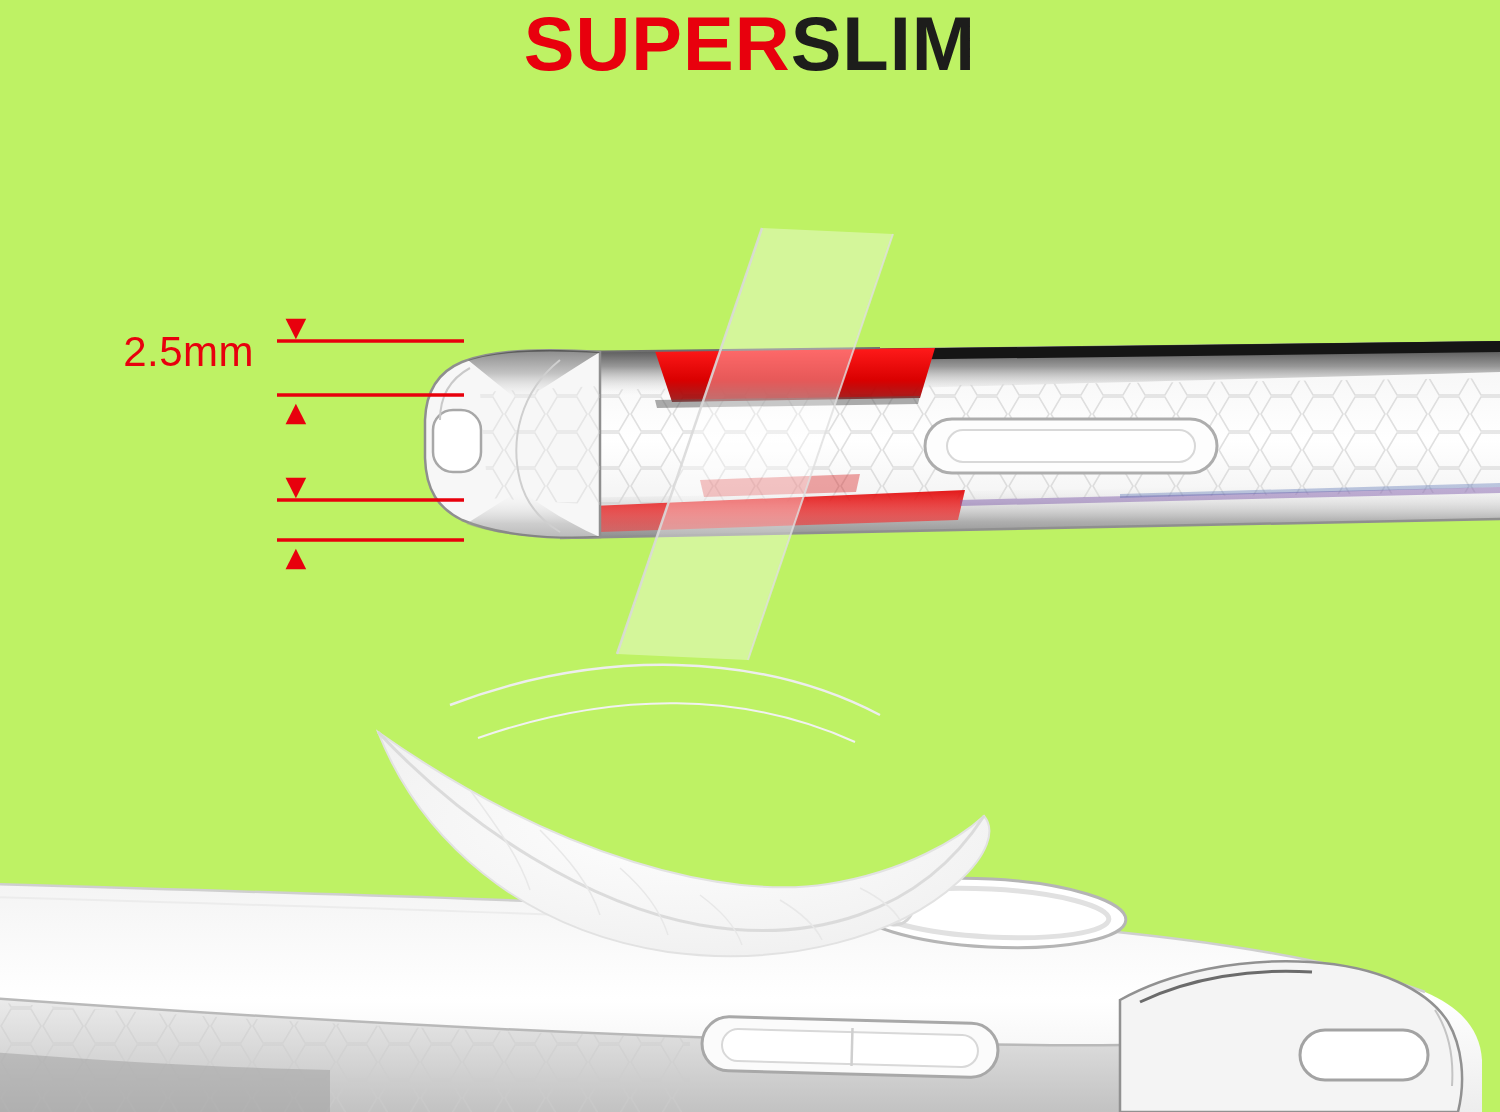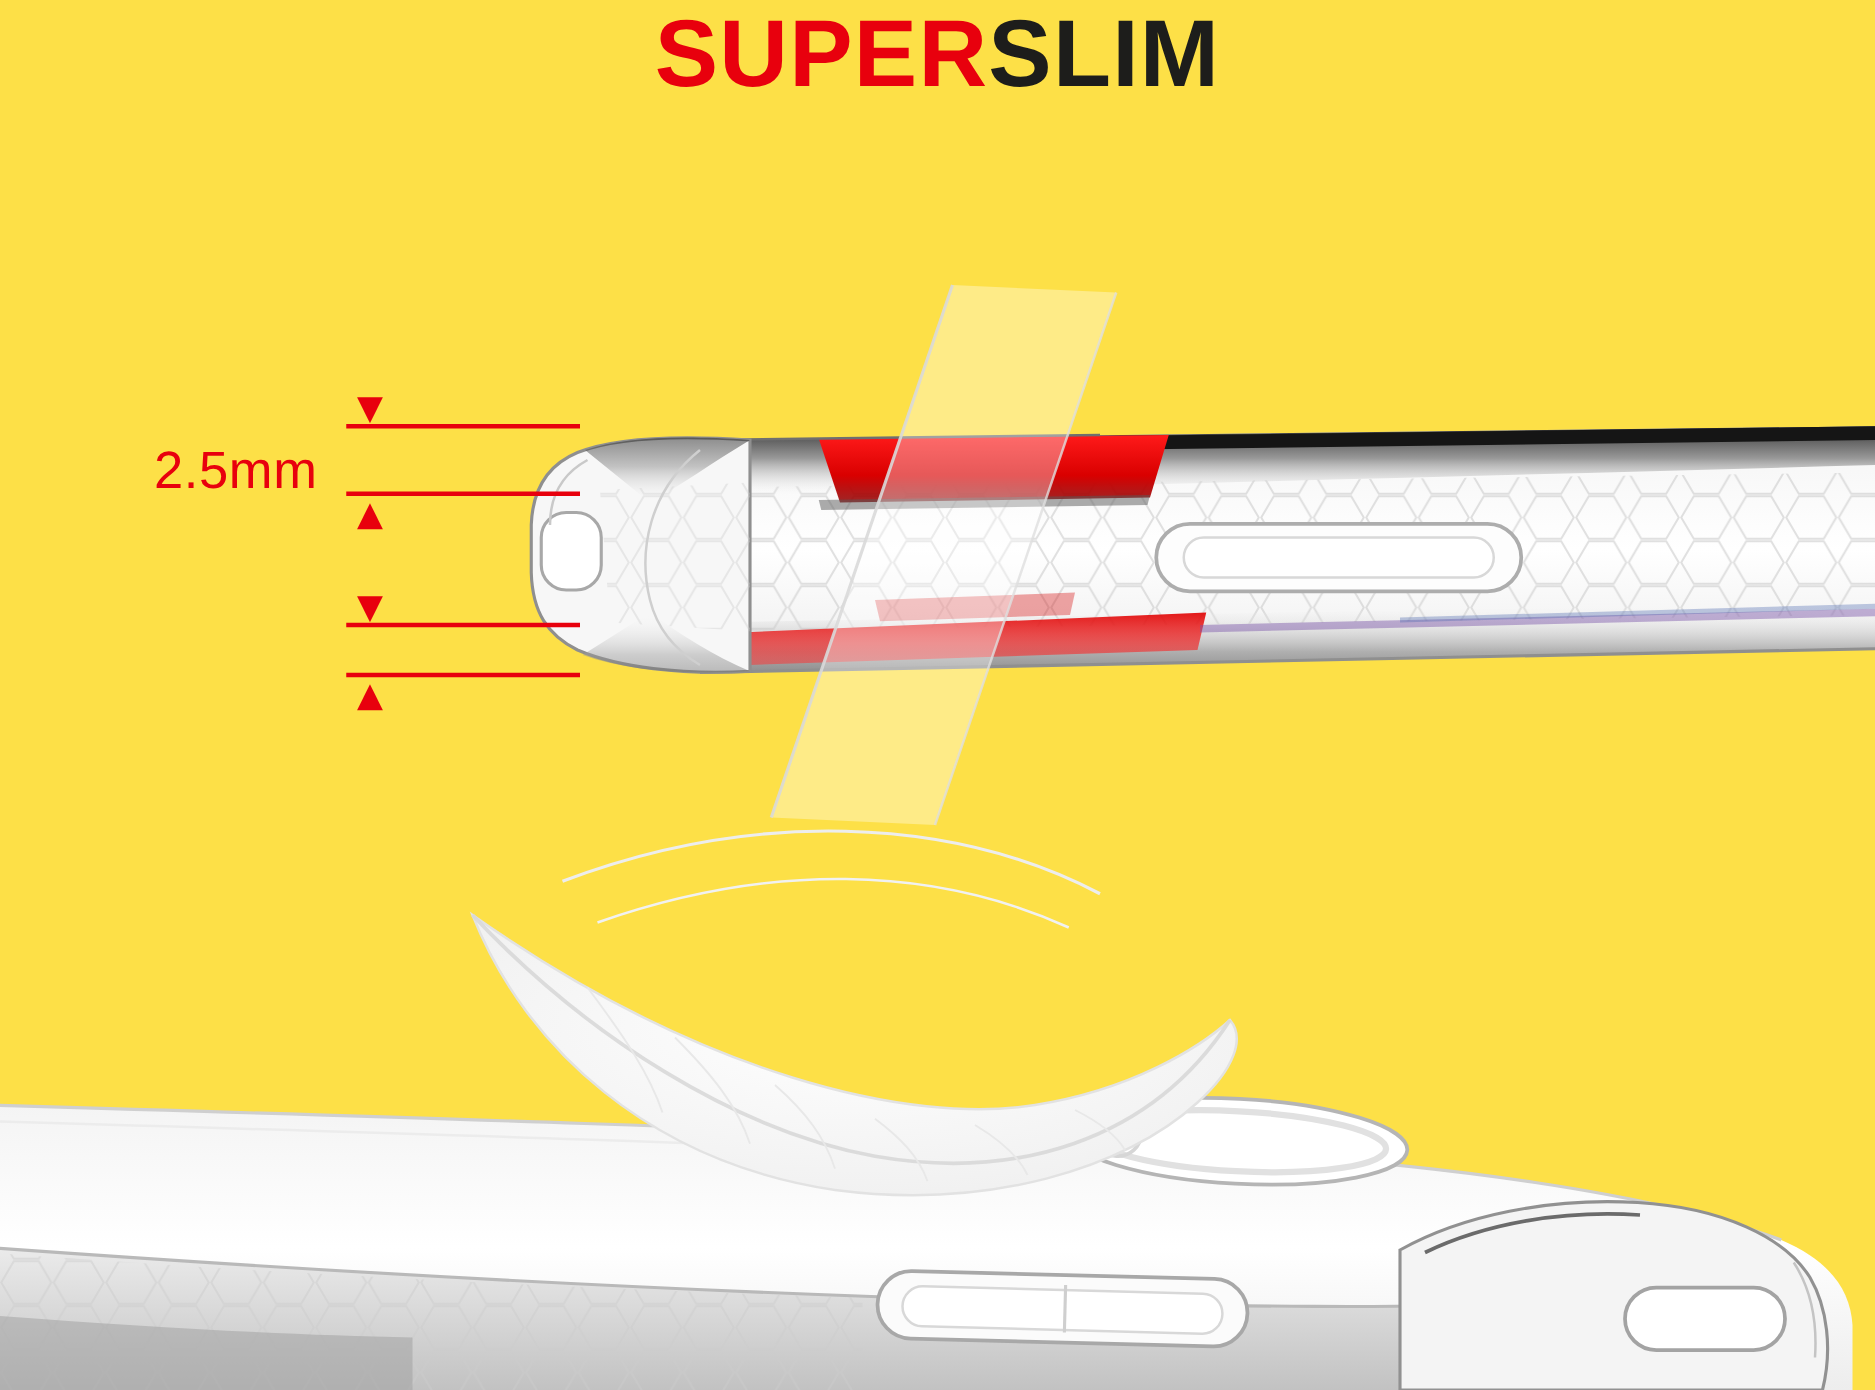--- a/index.html
+++ b/index.html
@@ -1,38 +1,38 @@
 <!DOCTYPE html>
 <html style="--accent-red: #e8000d; --title-dark: #1d1d1b;"><head>
 <meta charset="utf-8">
 <style>
   :root{
     --accent-red:#e8000d;
     --title-dark:#1d1d1b;
   }
   html,body{margin:0;padding:0;background:#fff;}
   .canvas{
-    position:relative;width:1500px;height:1112px;overflow:hidden;background:#fde047;
+    position:relative;width:1500px;height:1112px;overflow:hidden;background:#bef264;
     font-family:"Liberation Sans", sans-serif;
   }
   svg.art{position:absolute;left:0;top:0;}
   
   .headline{
     position:absolute;top:4px;left:0;right:0;text-align:center;
     font-size:76px;line-height:1.04;font-weight:800;letter-spacing:1px;white-space:nowrap;
   }
   .headline .red{color:var(--accent-red);}
   .headline .dark{color:var(--title-dark);}
   
   .m-label{
     position:absolute;color:var(--accent-red);
     font-size:42px;font-weight:500;letter-spacing:.5px;
     width:196px;text-align:right;
   }
-  #label-25{top:352px;left:58px;}
+  #label-25{top:328px;left:58px;}
   #label-2{top:500px;left:58px;}
   
   .arrow{
     position:absolute;color:var(--accent-red);
     font-size:27px;line-height:1;width:44px;text-align:center;
     font-family:"DejaVu Sans", sans-serif;
   }
   #ar-down-1{top:313px;left:274px;}
   #ar-up-1{top:398px;left:274px;}
   #ar-down-2{top:472px;left:274px;}

